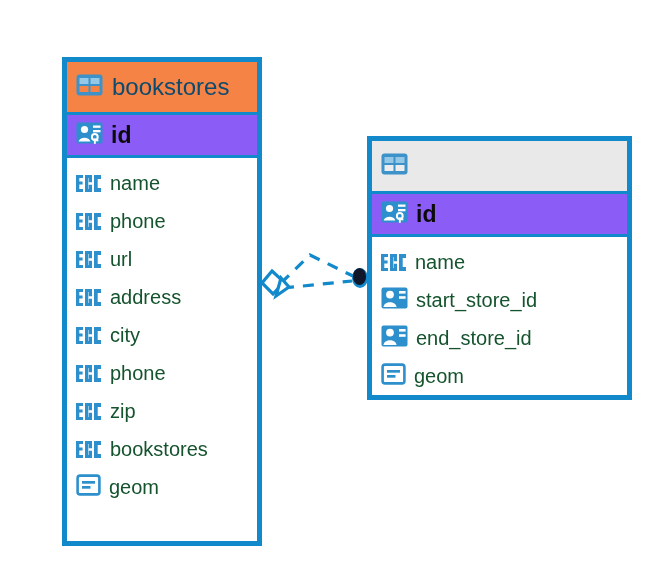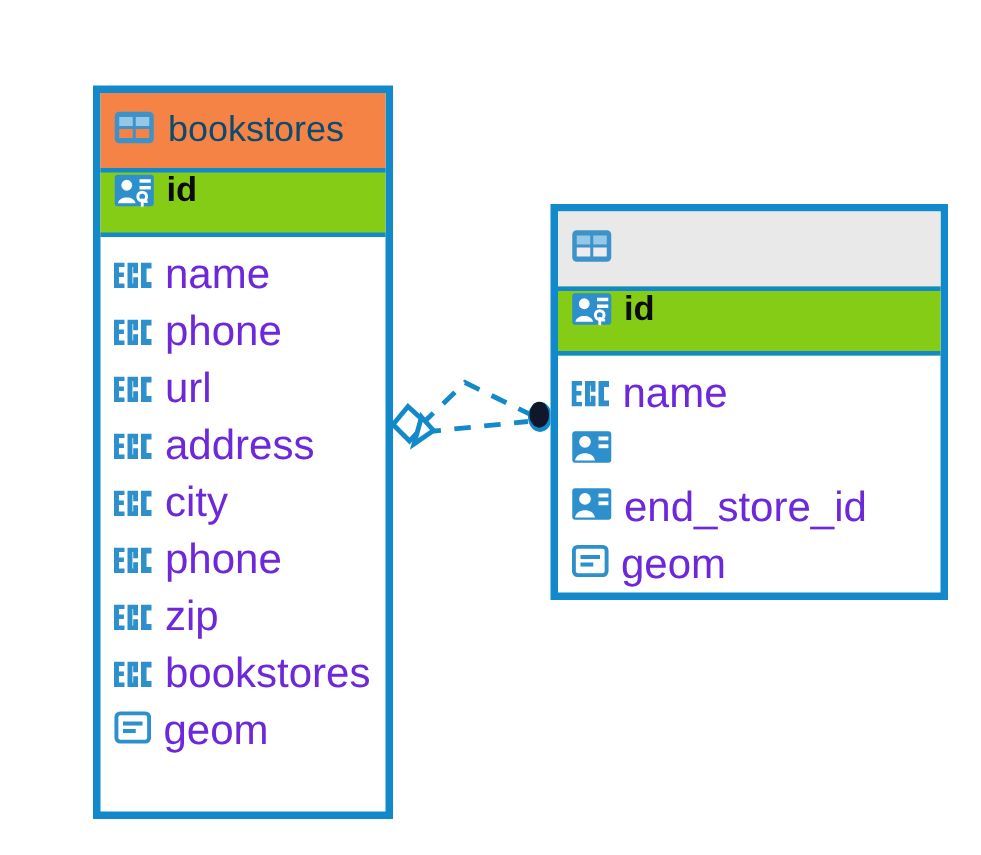--- a/index.html
+++ b/index.html
@@ -15,29 +15,29 @@
           border:5px solid #1289CB;}
   #ent-bookstores{left:62px;top:57px;width:200px;height:489px;}
   #ent-routes{left:367px;top:136px;width:265px;height:264px;}
 
   .ent-header{display:flex;align-items:center;gap:9px;box-sizing:border-box;
               padding:0 9px;height:50px;}
   #ent-bookstores .ent-header{background:#F58345;}
   #ent-routes .ent-header{background:#E9E9E9;}
   .ent-title{font-size:24px;color:#0c4a6e;line-height:1;white-space:nowrap;}
 
-  .pk-row{display:flex;gap:8px;box-sizing:border-box;
+  .pk-row{display:flex;align-items:center;gap:8px;box-sizing:border-box;
           padding:0 9px;height:46px;border-top:3px solid #1289CB;
-          border-bottom:3px solid #1289CB;background:#84cc16;}
+          border-bottom:3px solid #1289CB;background:#8b5cf6;}
   .pk-label{font-size:23px;font-weight:bold;color:#0b0b0b;line-height:1;}
 
   .field-list{padding:6px 0 4px 0;}
   .field-row{display:flex;align-items:center;gap:8px;box-sizing:border-box;
              padding:0 9px;height:38px;}
-  .field-label{font-size:28px;color:#6d28d9;line-height:1;white-space:nowrap;}
+  .field-label{font-size:20px;color:#14532d;line-height:1;white-space:nowrap;}
 
   
   .ic{flex:0 0 auto;display:block;}
 
   
   .abc{width:26px;height:17px;display:block;}
 
   
   .link-layer{position:absolute;left:0;top:0;width:654px;height:570px;
               pointer-events:none;}
@@ -264,20 +264,21 @@
       <div class="field-row">
         <span class="ic">
           <svg width="27" height="22" viewBox="0 0 27 22">
             <rect x="0.5" y="0.5" width="26" height="21" rx="2" fill="#2D8FCC"></rect>
             <circle cx="9" cy="7.6" r="3.9" fill="#ffffff"></circle>
             <path d="M 2.4 20 C 3.3 13.6 14.7 13.6 15.6 20 Z" fill="#ffffff"></path>
             <rect x="18" y="4" width="6.6" height="2.6" fill="#ffffff"></rect>
             <rect x="18" y="9.2" width="6.6" height="2.6" fill="#ffffff"></rect>
           </svg>
         </span>
+        <span class="field-label">start_store_id</span>
       </div>
 
       <div class="field-row">
         <span class="ic">
           <svg width="27" height="22" viewBox="0 0 27 22">
             <rect x="0.5" y="0.5" width="26" height="21" rx="2" fill="#2D8FCC"></rect>
             <circle cx="9" cy="7.6" r="3.9" fill="#ffffff"></circle>
             <path d="M 2.4 20 C 3.3 13.6 14.7 13.6 15.6 20 Z" fill="#ffffff"></path>
             <rect x="18" y="4" width="6.6" height="2.6" fill="#ffffff"></rect>
             <rect x="18" y="9.2" width="6.6" height="2.6" fill="#ffffff"></rect>

